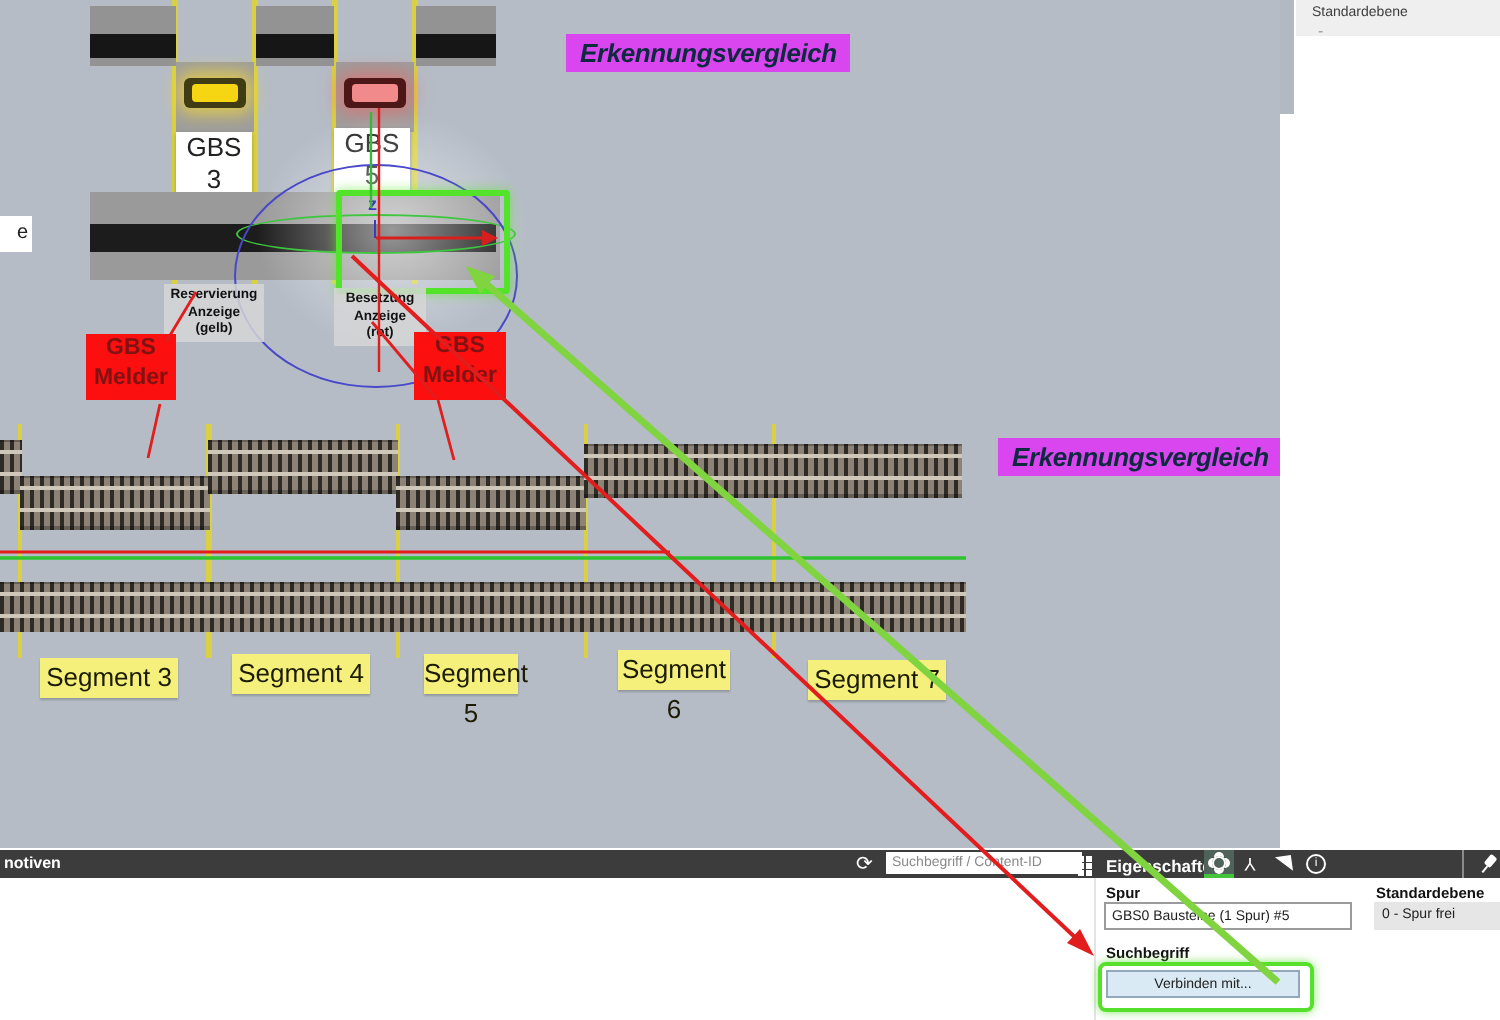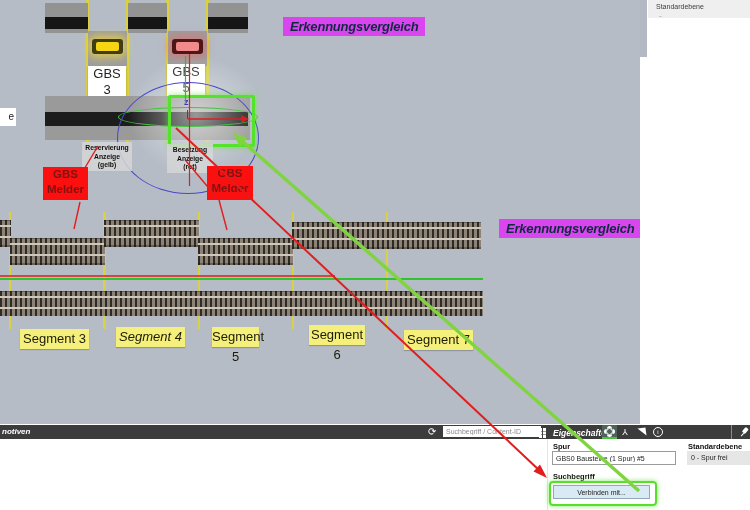--- a/index.html
+++ b/index.html
@@ -37,21 +37,21 @@
   .grect{border:3px solid #54e32b;border-radius:2px;box-shadow:0 0 6px rgba(90,230,40,.6);}
   .zmark{color:#3b3bbf;font-size:9px;font-weight:bold;}
   
   #rpanel{left:640px;top:0;width:110px;height:424px;background:#fff;}
   .scrollthumb{left:0;top:0;width:7px;height:57px;background:#b2b9c2;}
   .layerhdr{left:8px;top:0;width:102px;height:18px;background:#efefef;color:#3c3c3c;
             font-size:7px;padding:3px 0 0 8px;box-sizing:border-box;}
   .treedash{left:19px;top:11px;color:#999;font-size:8px;}
   
   #bbar{left:0;top:425px;width:750px;height:14px;background:#3c3c3c;}
-  .bartext{color:#fff;font-size:8px;font-weight:bold;font-style:italic;}
+  .bartext{color:#fff;font-size:8px;font-weight:bold;}
   .search{left:443px;top:1px;width:92px;height:11px;border:none;background:#fff;
           font-size:7px;font-family:"Liberation Sans",sans-serif;padding:0 3px;}
   .search::placeholder{color:#8a8a8a;}
   .gridicon{left:539px;top:3px;width:2.5px;height:2.5px;background:#fff;
     box-shadow:4px 0 0 #fff,0 3.5px 0 #fff,4px 3.5px 0 #fff,0 7px 0 #fff,4px 7px 0 #fff;}
   .geartile{left:602px;top:0;width:15px;height:14px;background:#50635a;border-bottom:2px solid #45c33c;box-sizing:border-box;}
   .gear{position:absolute;left:4px;top:3px;width:5px;height:5px;border:1.4px solid #fff;border-radius:50%;
     box-shadow:0 -3px 0 -1px #fff,0 3px 0 -1px #fff,-3px 0 0 -1px #fff,3px 0 0 -1px #fff;}
   .flipy{left:622px;top:2px;color:#fff;font-size:9px;transform:scaleY(-1);}
   .brush{left:638px;top:3px;width:0;height:0;border-top:8px solid #fff;border-left:8px solid transparent;transform:rotate(-8deg);}
@@ -156,21 +156,21 @@
 
   <div class="abs rtrack" style="left:0;top:220px;width:11px;"></div>
   <div class="abs rtrack" style="left:10px;top:238px;width:95px;"></div>
   <div class="abs rtrack" style="left:104px;top:220px;width:95px;"></div>
   <div class="abs rtrack" style="left:198px;top:238px;width:95px;"></div>
   <div class="abs rtrack" style="left:292px;top:222px;width:189px;"></div>
 
   <div class="abs rtrack" style="left:0;top:291px;width:483px;height:25px;"></div>
 
   <div class="abs seglabel" style="left:20px;top:329px;width:69px;">Segment 3</div>
-  <div class="abs seglabel" style="left:116px;top:327px;width:69px;font-style:italic;">Segment 4</div>
+  <div class="abs seglabel" style="left:116px;top:327px;width:69px;">Segment 4</div>
   <div class="abs seglabel" style="left:212px;top:327px;width:47px;">Segment 5</div>
   <div class="abs seglabel" style="left:309px;top:325px;width:56px;">Segment 6</div>
   <div class="abs seglabel" style="left:404px;top:330px;width:69px;">Segment 7</div>
 </div>
 
 <div id="rpanel" class="abs">
   <div class="abs scrollthumb"></div>
   <div class="abs layerhdr">Standardebene</div>
   <div class="abs treedash">-</div>
 </div>

